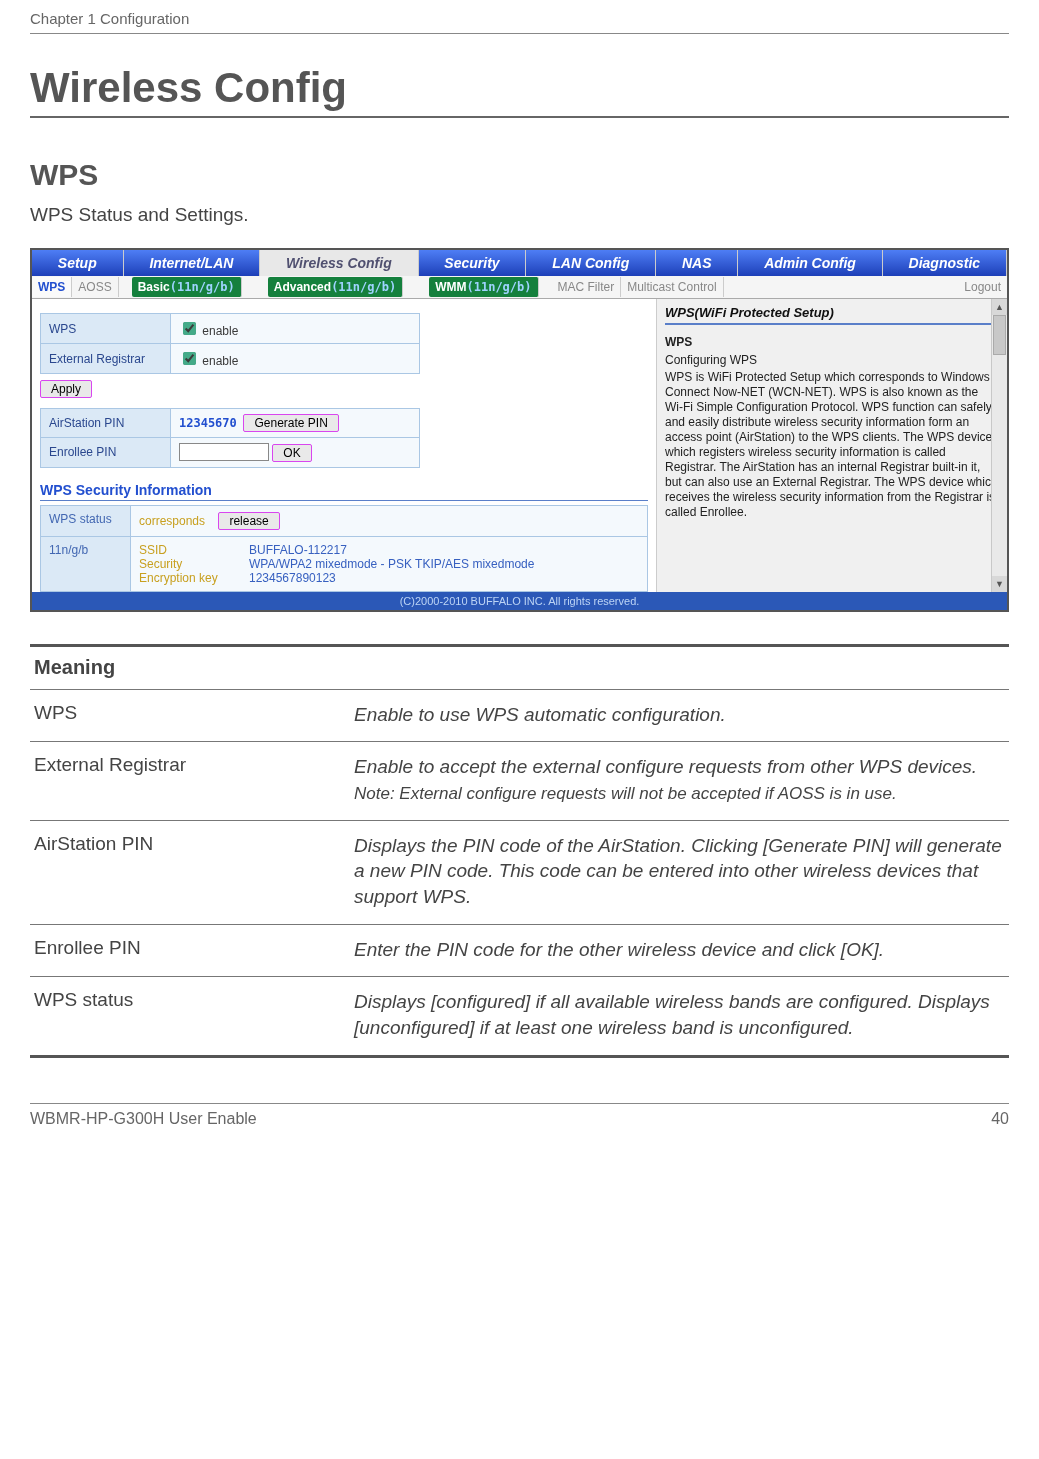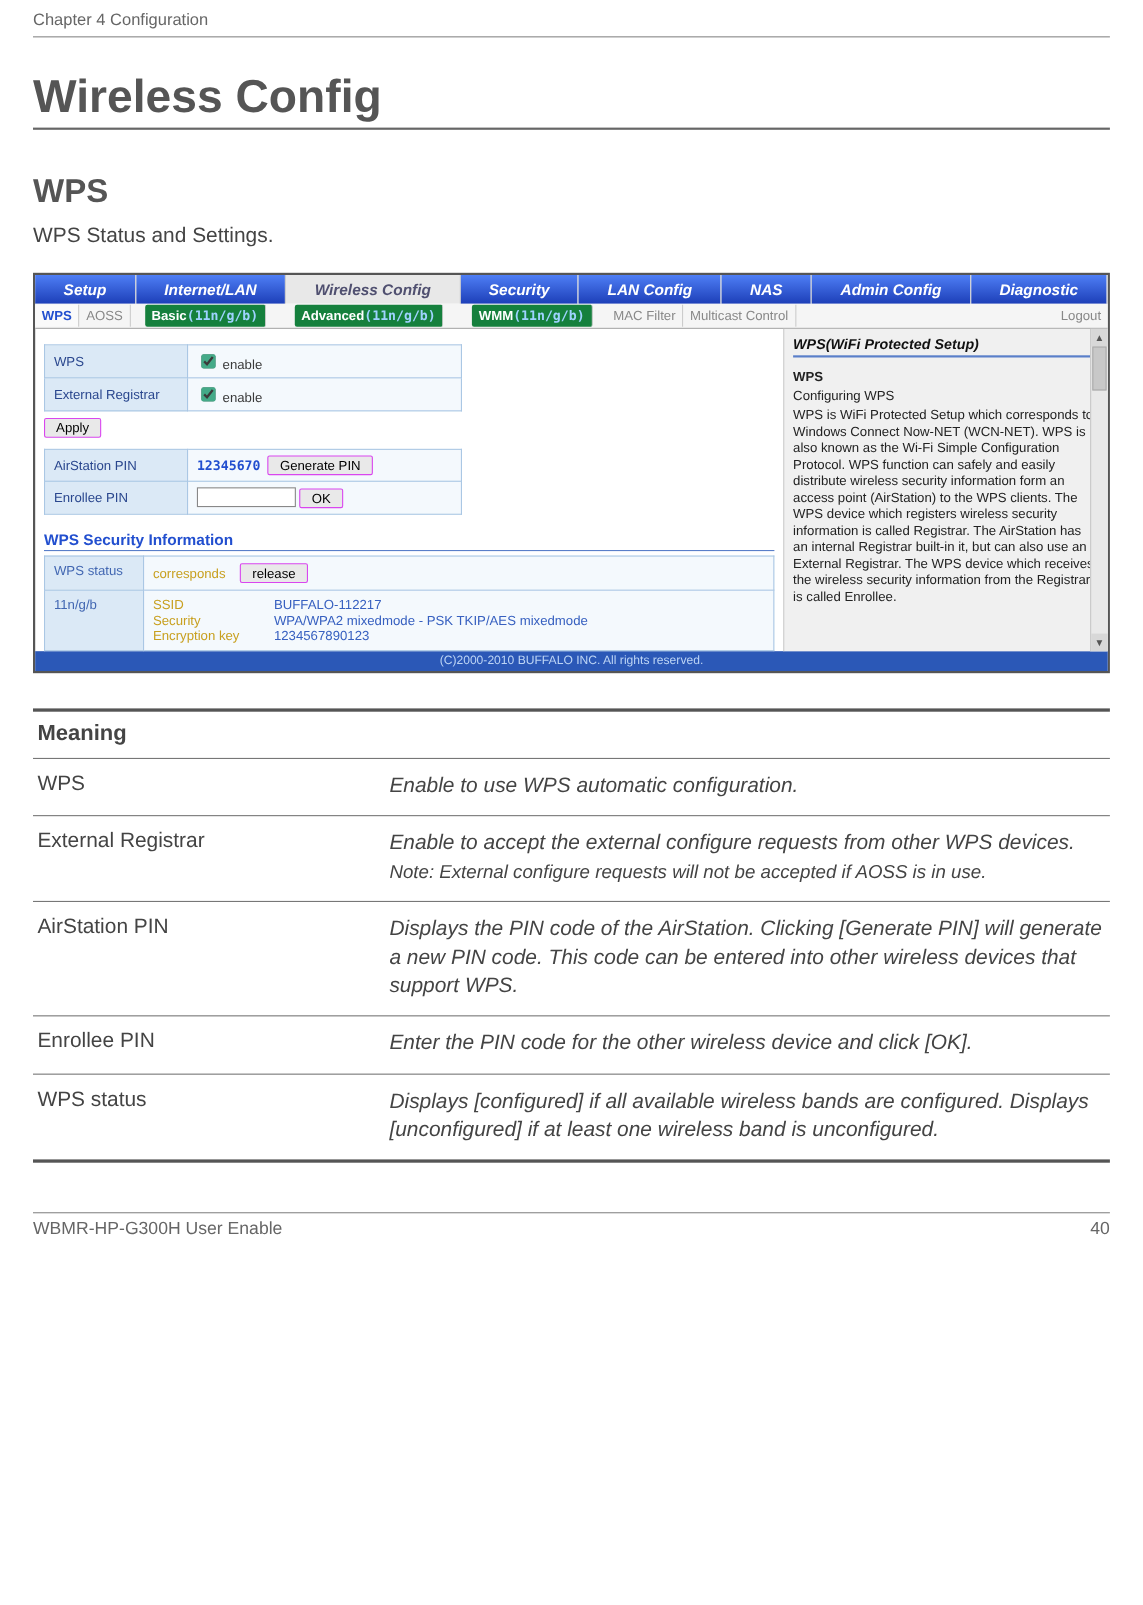--- a/index.html
+++ b/index.html
@@ -92,21 +92,21 @@
   .sub-tabs .sub.pill .band { color: #9fd3ff; font-family: monospace; font-weight: bold;}
   .sub-tabs .sub.logout { margin-left: auto; color: #888; border: none; }
 
   .content-row { display: flex; }
   .left-pane {
     flex: 1 1 auto;
     padding: 14px 8px 0 8px;
     position: relative;
   }
   .right-pane {
-    width: 295px;
+    width: 351px;
     background: #f0f0f0;
     border-left: 1px solid #ccc;
     padding: 6px 8px 0 8px;
     font-size: 12px;
     color: #222;
     position: relative;
   }
   .right-pane .help-title {
     font-weight: bold; font-style: italic; color: #111; font-size: 13px;
   }
@@ -175,21 +175,21 @@
   .param-row .c1 { width: 320px; padding-left:4px; font-size:19px; color:#444;}
   .param-row .c2 { flex:1; padding-left:4px; font-size:19px; color:#444; line-height:1.35;font-style:italic;}
   .note { font-size: 17px; }
 
   .footer { display:flex; justify-content:space-between; font-size:16px; color:#666;}
 </style>
 </head>
 <body>
 
 <div class="page">
-  <div class="chapter-header">Chapter 4  Configuration</div>
+  <div class="chapter-header">Chapter 1  Configuration</div>
   <hr class="top-rule">
 
   <h1 class="page-title">Wireless Config</h1>
   <hr class="title-rule">
 
   <h2 class="section-heading">WPS</h2>
   <p class="section-desc">WPS Status and Settings.</p>
 
   <div class="shot">
     <div class="main-tabs">

